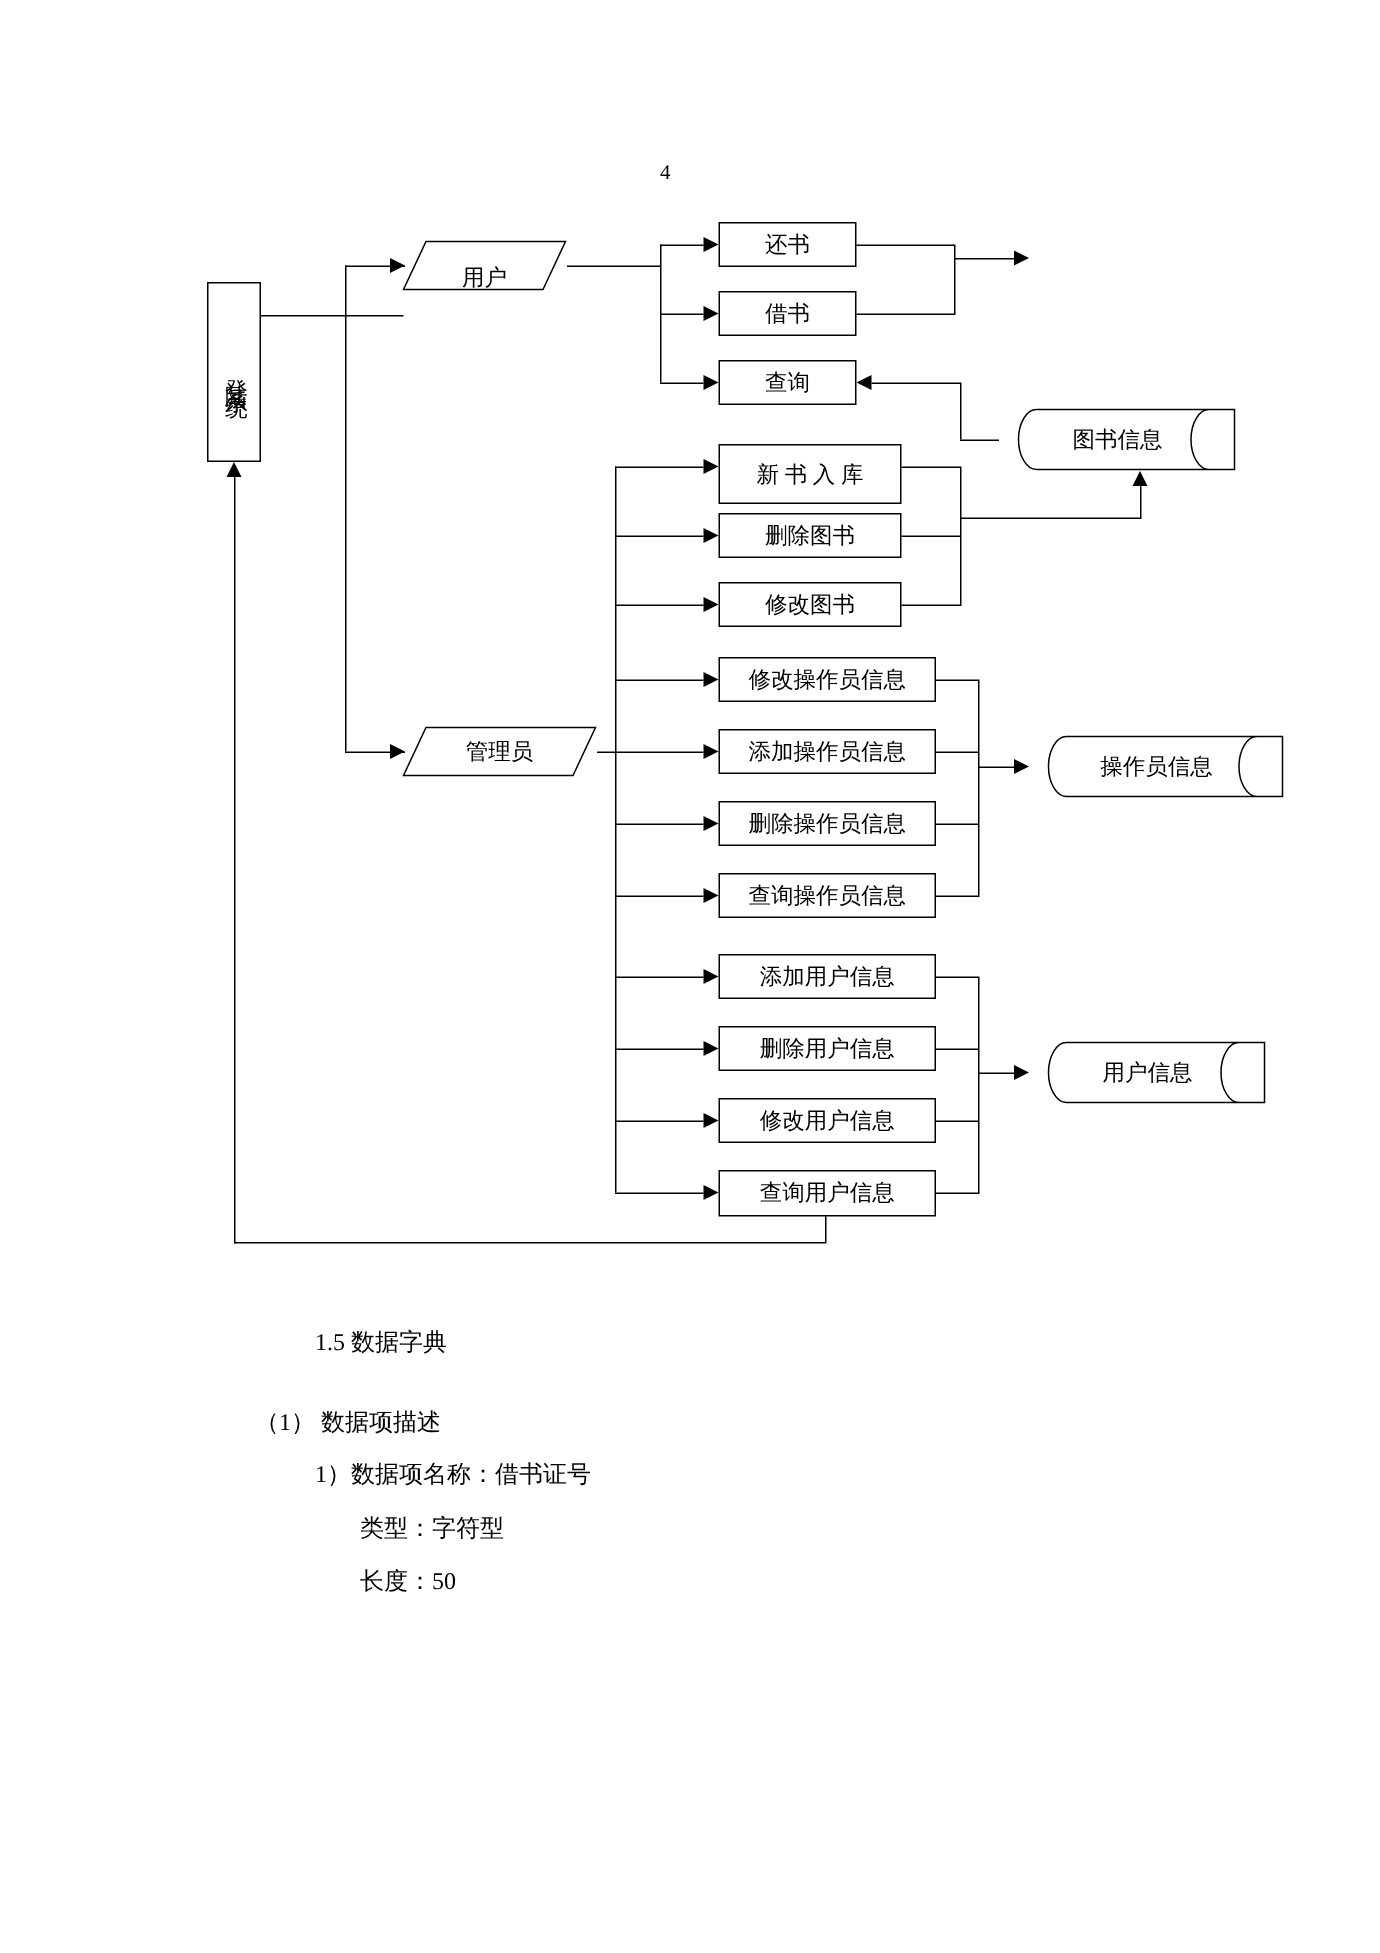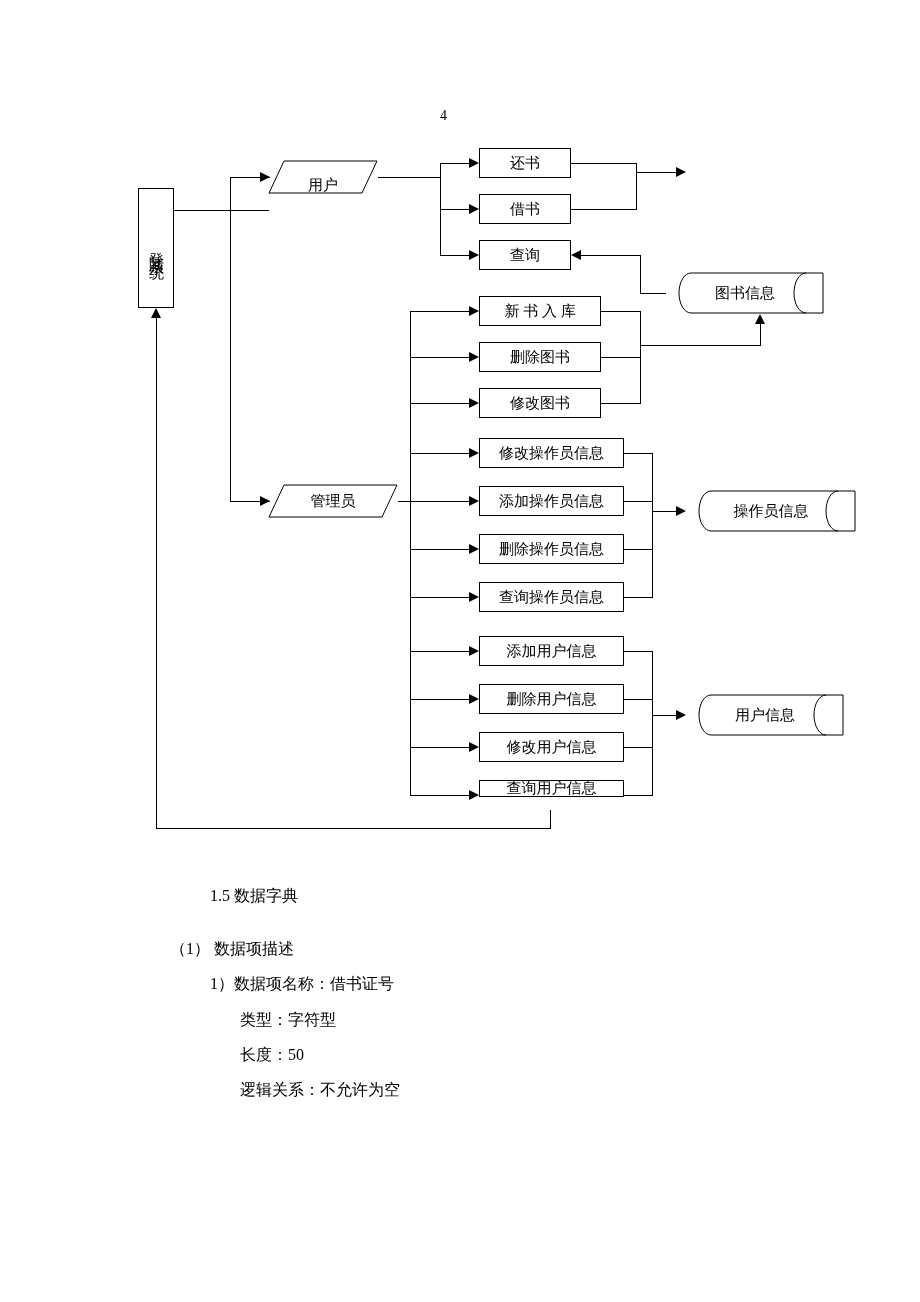--- a/index.html
+++ b/index.html
@@ -139,21 +139,21 @@
   <div class="box" style="left:479px; top:148px; width:92px; height:30px;">
     <span>还书</span>
   </div>
   <div class="box" style="left:479px; top:194px; width:92px; height:30px;">
     <span>借书</span>
   </div>
   <div class="box" style="left:479px; top:240px; width:92px; height:30px;">
     <span>查询</span>
   </div>
 
-  <div class="box" style="left:479px; top:296px; width:122px; height:30px;">
+  <div class="box" style="left:479px; top:296px; width:122px; height:40px;">
     <span>新 书 入 库</span>
   </div>
   <div class="box" style="left:479px; top:342px; width:122px; height:30px;">
     <span>删除图书</span>
   </div>
   <div class="box" style="left:479px; top:388px; width:122px; height:30px;">
     <span>修改图书</span>
   </div>
 
   <div class="box" style="left:479px; top:438px; width:145px; height:30px;align-items:flex-end;">
@@ -171,21 +171,21 @@
 
   <div class="box" style="left:479px; top:636px; width:145px; height:30px;">
     <span>添加用户信息</span>
   </div>
   <div class="box" style="left:479px; top:684px; width:145px; height:30px;">
     <span>删除用户信息</span>
   </div>
   <div class="box" style="left:479px; top:732px; width:145px; height:30px;">
     <span>修改用户信息</span>
   </div>
-  <div class="box" style="left:479px; top:780px; width:145px; height:17px;">
+  <div class="box" style="left:479px; top:780px; width:145px; height:31px;">
     <span>查询用户信息</span>
   </div>
 
 
   <div class="datastore" style="left:666px; top:272px; width:158px; height:42px;">
     <svg width="158" height="42">
       <path d="M25 1 H157 V41 H25 A12 20 0 0 1 25 1 Z M140 1 A12 20 0 0 0 140 41" fill="#fff" stroke="#000" stroke-width="1"></path>
     </svg>
     <div class="label" style="top:0;bottom:0;">图书信息</div>
   </div>
@@ -291,14 +291,13 @@
   <div class="arrow-head ah-up" style="left:151px; top:308px;"></div>
 
 </div>
 
 <div class="text-section">
   <h2>1.5 数据字典</h2>
   <p class="p1">（1） 数据项描述</p>
   <p class="p2">1）数据项名称：借书证号</p>
   <p class="p3">类型：字符型</p>
   <p class="p3">长度：50</p>
-  <p class="p3">逻辑关系：不允许为空</p>
 </div>
 
 </body></html>

